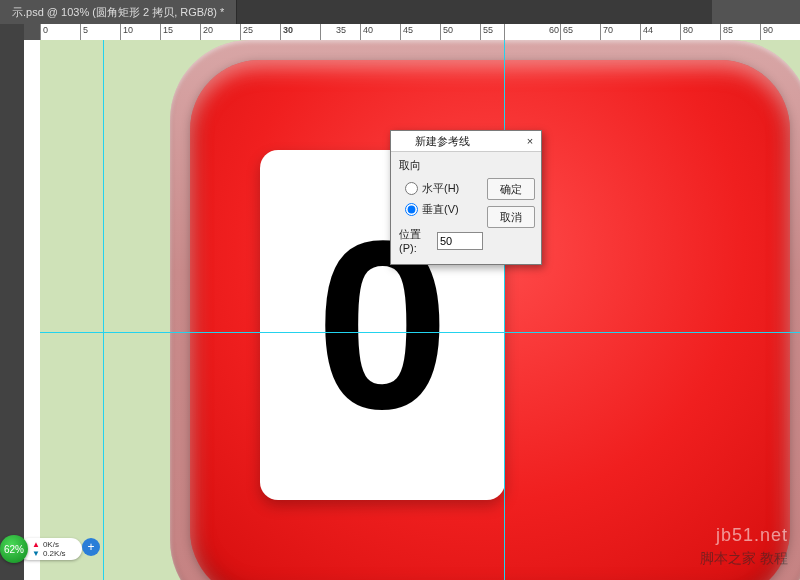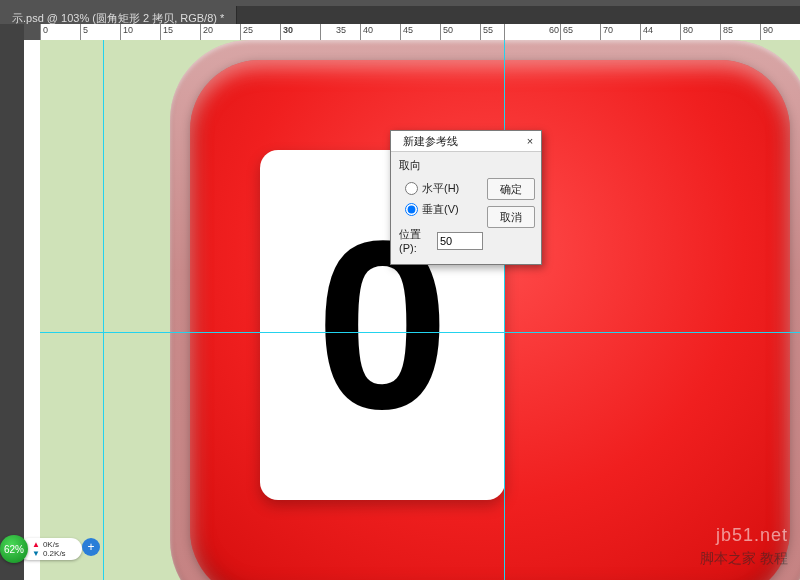--- a/index.html
+++ b/index.html
@@ -1,35 +1,35 @@
 <!DOCTYPE html>
 <html><head>
 <meta charset="utf-8">
 <style>
 html,body{margin:0;padding:0;width:800px;height:580px;overflow:hidden;font-family:"Microsoft YaHei","SimSun",Arial,sans-serif;font-size:11px;background:#2a2a2a;}
 .app{position:relative;width:800px;height:580px;background:#535353;color:#ddd;}
-.tabbar{position:absolute;left:0;top:6px;height:24px;width:800px;background:#3a3a3a;display:flex;align-items:center;text-align:center;}
+.tabbar{position:absolute;left:0;top:0;height:24px;width:712px;background:#3a3a3a;display:flex;align-items:center;text-align:center;}
 .doc-tab{height:24px;background:#535353;color:#ddd;padding:0 12px;display:flex;align-items:center;font-size:11px;border-right:1px solid #2a2a2a;}
 .ruler-h{position:absolute;left:40px;top:24px;height:16px;width:760px;background:#fff;color:#555;border-bottom:1px solid #888;overflow:hidden;}
 .ruler-h .ticks{position:absolute;left:-40px;top:0;height:16px;width:1000px;}
 .tick{position:absolute;top:0;height:16px;border-left:1px solid #888;font-size:9px;color:#444;padding-left:2px;padding-top:1px;}
 .ruler-v{position:absolute;left:24px;top:40px;width:16px;height:540px;background:#fff;border-right:1px solid #888;}
 .leftgutter{position:absolute;left:0;top:24px;width:24px;height:556px;background:#424242;}
 .canvas-area{position:absolute;left:40px;top:40px;width:760px;height:540px;background:#cfe2b8;overflow:hidden;}
 
 .icon-base{position:absolute;left:130px;top:0;width:640px;height:580px;border-radius:80px;background:linear-gradient(180deg,#d8a6a6 0%,#c98b8b 40%,#c58282 100%);box-shadow:inset 0 2px 4px rgba(255,255,255,.5),inset 0 -2px 6px rgba(0,0,0,.15);}
 .icon-inner{position:absolute;left:150px;top:20px;width:600px;height:540px;border-radius:70px;background:radial-gradient(circle at 50% 35%,#ff4b4b 0%,#f01f1f 55%,#d40d0d 100%);box-shadow:inset 0 8px 20px rgba(255,200,200,.6),inset 0 -8px 22px rgba(80,0,0,.4),0 2px 10px rgba(0,0,0,.25);}
 .white-card{position:absolute;left:220px;top:110px;width:245px;height:350px;border-radius:18px;background:#fff;box-shadow:0 6px 14px rgba(0,0,0,.25);display:flex;align-items:center;justify-content:center;}
 .big-digit{font-size:240px;font-weight:800;color:#000;line-height:1;font-family:Arial,Helvetica,sans-serif;}
 
 .guide-h{position:absolute;left:0;height:0;border-top:1px solid #22d3ee;width:100%;}
 .guide-v{position:absolute;top:0;width:0;border-left:1px solid #22d3ee;height:100%;}
 
 .dialog{position:absolute;left:390px;top:130px;width:150px;background:#f0f0f0;border:1px solid #7a7a7a;box-shadow:2px 3px 8px rgba(0,0,0,.35);}
-.dlg-title{height:20px;background:#fff;border-bottom:1px solid #ccc;display:flex;align-items:center;justify-content:space-between;padding:0 4px 0 12px;font-size:11px;color:#222;}
+.dlg-title{height:20px;background:#fff;border-bottom:1px solid #ccc;display:flex;align-items:center;justify-content:space-between;padding:0 4px 0 24px;font-size:11px;color:#222;}
 .dlg-close{width:14px;height:14px;display:flex;align-items:center;justify-content:center;font-size:11px;color:#333;cursor:pointer;}
 .dlg-body{padding:6px 8px 10px 8px;display:flex;flex-direction:column;gap:6px;color:#222;}
 .fieldset-label{font-size:11px;margin-bottom:2px;}
 .radio-row{display:flex;align-items:center;gap:4px;font-size:11px;margin-left:6px;}
 .radio-row input{margin:0;}
 .btns{position:absolute;right:6px;top:26px;display:flex;flex-direction:column;gap:6px;}
 .winbtn{width:46px;height:20px;font-size:11px;background:#f7f7f7;border:1px solid #9b9b9b;border-radius:2px;color:#222;display:flex;align-items:center;justify-content:center;cursor:pointer;}
 .pos-row{display:flex;align-items:center;gap:4px;font-size:11px;margin-top:4px;}
 .pos-row input{width:40px;height:16px;font-size:11px;border:1px solid #8a8a8a;padding:0 2px;}
 

